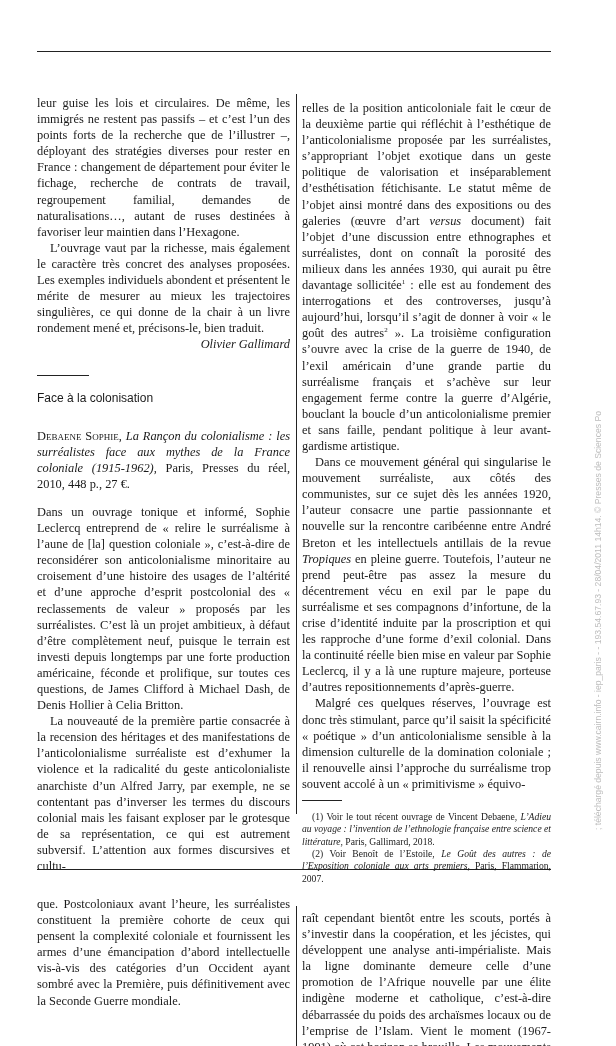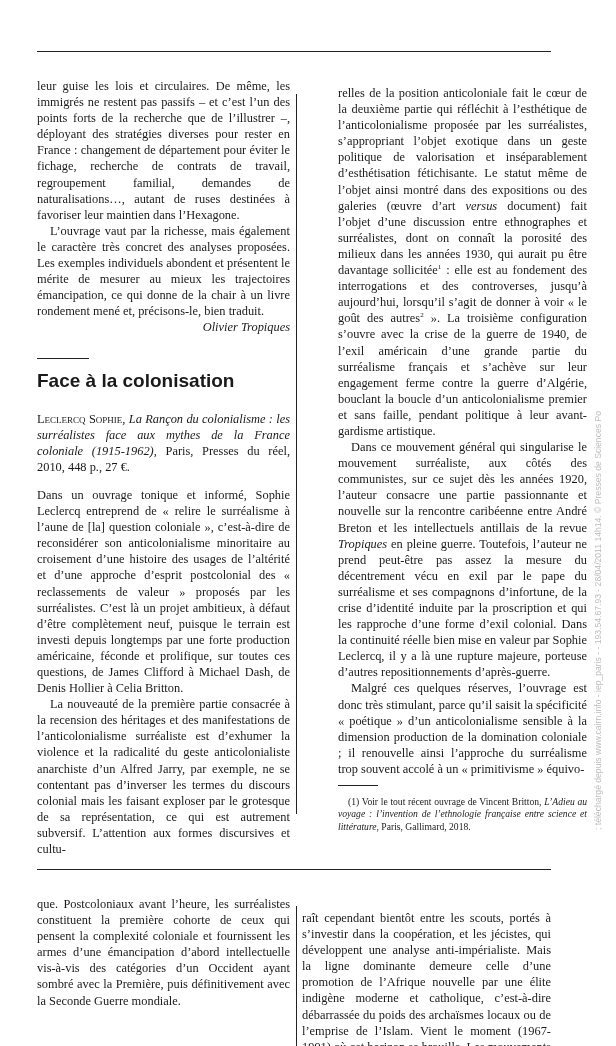--- a/index.html
+++ b/index.html
@@ -7,56 +7,57 @@
          font-family: "Liberation Serif", "DejaVu Serif", serif; color: #1a1a1a; }
   .rule { position: absolute; left: 37px; width: 514px; height: 0; border-top: 1.2px solid #222; }
   .col { position: absolute; font-size: 12.4px; line-height: 16.1px; text-align: justify; hyphens: manual; }
   .col p { margin: 0; }
   .col p.indent { text-indent: 13px; }
   .col-left { left: 37px; width: 253px; }
   .col-right { left: 302px; width: 249px; }
   .vdivider { position: absolute; left: 296px; width: 0; border-left: 1px solid #222; }
   .sig { text-align: right; font-style: italic; }
   .shortrule { width: 52px; border-top: 1.2px solid #222; margin: 0; }
-  .heading { font-family: "Liberation Sans", "DejaVu Sans", sans-serif; font-weight: bold; font-size: 19px; margin: 0; }
+  .heading { font-family: "Liberation Sans", "DejaVu Sans", sans-serif; font-weight: normal; font-size: 12px; margin: 0; }
   .biblio { text-align: justify; }
   .sc { font-variant: small-caps; }
   .ital { font-style: italic; }
   .footnotes { font-size: 9.6px; line-height: 12.3px; }
   .footnotes p { text-indent: 10px; margin: 0; }
   .watermark { position: absolute; left: 593px; top: 830px; transform-origin: 0 0; transform: rotate(-90deg);
                font-family: "Liberation Sans", "DejaVu Sans", sans-serif; font-size: 8.6px; color: #bdbdbd;
                white-space: nowrap; }
   sup { font-size: 7px; line-height: 0; }
 </style>
 </head>
 <body>
 
 <div class="rule" style="top:51px;"></div>
 
-<div class="col col-left" style="top:78px;">
+<div class="col col-left" style="top:95px;">
   <p>leur guise les lois et circulaires. De même, les immigrés ne restent pas passifs – et c’est l’un des points forts de la recherche que de l’illustrer –, déployant des stratégies diverses pour rester en France : changement de département pour éviter le fichage, recherche de contrats de travail, regroupement familial, demandes de naturalisations…, autant de ruses destinées à favoriser leur maintien dans l’Hexagone.</p>
-  <p class="indent">L’ouvrage vaut par la richesse, mais également le caractère très concret des analyses proposées. Les exemples individuels abondent et présentent le mérite de mesurer au mieux les trajectoires émancipation, ce qui donne de la chair à un livre rondement mené et, précisons-le, bien traduit.</p>
-  <p class="sig">Olivier Tropiques</p>
+  <p class="indent">L’ouvrage vaut par la richesse, mais également le caractère très concret des analyses proposées. Les exemples individuels abondent et présentent le mérite de mesurer au mieux les trajectoires singulières, ce qui donne de la chair à un livre rondement mené et, précisons-le, bien traduit.</p>
+  <p class="sig">Olivier Gallimard</p>
   <div class="shortrule" style="margin-top:22px;"></div>
   <p class="heading" style="margin-top:14px;">Face à la colonisation</p>
-  <p class="biblio" style="margin-top:22px;"><span class="sc">Leclercq Sophie</span>, <span class="ital">La Rançon du colonialisme : les surréalistes face aux mythes de la France coloniale (1915-1962)</span><span>, Paris, Presses du réel, 2010, 448 p., 27 €.</span></p>
+  <p class="biblio" style="margin-top:22px;"><span class="sc">Debaene Sophie</span>, <span class="ital">La Rançon du colonialisme : les surréalistes face aux mythes de la France coloniale (1915-1962)</span><span>, Paris, Presses du réel, 2010, 448 p., 27 €.</span></p>
   <p style="margin-top:12px;">Dans un ouvrage tonique et informé, Sophie Leclercq entreprend de « relire le surréalisme à l’aune de [la] question coloniale », c’est-à-dire de reconsidérer son anticolonialisme minoritaire au croisement d’une histoire des usages de l’altérité et d’une approche d’esprit postcolonial des « reclassements de valeur » proposés par les surréalistes. C’est là un projet ambitieux, à défaut d’être complètement neuf, puisque le terrain est investi depuis longtemps par une forte production américaine, féconde et prolifique, sur toutes ces questions, de James Clifford à Michael Dash, de Denis Hollier à Celia Britton.</p>
   <p class="indent">La nouveauté de la première partie consacrée à la recension des héritages et des manifestations de l’anticolonialisme surréaliste est d’exhumer la violence et la radicalité du geste anticolonialiste anarchiste d’un Alfred Jarry, par exemple, ne se contentant pas d’inverser les termes du discours colonial mais les faisant exploser par le grotesque de sa représentation, ce qui est autrement subversif. L’attention aux formes discursives et cultu-</p>
 </div>
 
 <div class="vdivider" style="top:94px; height:720px;"></div>
 
-<div class="col col-right" style="top:85px;margin-left:36px;">
+<div class="col col-right" style="top:100px;">
   <p><span>relles de la position anticoloniale fait le cœur de la deuxième partie qui réfléchit à l’esthétique de l’anticolonialisme proposée par les surréalistes, s’appropriant l’objet exotique dans un geste politique de valorisation et inséparablement d’esthétisation fétichisante. Le statut même de l’objet ainsi montré dans des expositions ou des galeries (œuvre d’art </span><span class="ital">versus</span><span> document) fait l’objet d’une discussion entre ethnographes et surréalistes, dont on connaît la porosité des milieux dans les années 1930, qui aurait pu être davantage sollicitée</span><sup>1</sup><span> : elle est au fondement des interrogations et des controverses, jusqu’à aujourd’hui, lorsqu’il s’agit de donner à voir « le goût des autres</span><sup>2</sup><span> ». La troisième configuration s’ouvre avec la crise de la guerre de 1940, de l’exil américain d’une grande partie du surréalisme français et s’achève sur leur engagement ferme contre la guerre d’Algérie, bouclant la boucle d’un anticolonialisme premier et sans faille, pendant politique à leur avant-gardisme artistique.</span></p>
   <p class="indent"><span>Dans ce mouvement général qui singularise le mouvement surréaliste, aux côtés des communistes, sur ce sujet dès les années 1920, l’auteur consacre une partie passionnante et nouvelle sur la rencontre caribéenne entre André Breton et les intellectuels antillais de la revue </span><span class="ital">Tropiques</span><span> en pleine guerre. Toutefois, l’auteur ne prend peut-être pas assez la mesure du décentrement vécu en exil par le pape du surréalisme et ses compagnons d’infortune, de la crise d’identité induite par la proscription et qui les rapproche d’une forme d’exil colonial. Dans la continuité réelle bien mise en valeur par Sophie Leclercq, il y a là une rupture majeure, porteuse d’autres repositionnements d’après-guerre.</span></p>
-  <p class="indent">Malgré ces quelques réserves, l’ouvrage est donc très stimulant, parce qu’il saisit la spécificité « poétique » d’un anticolonialisme sensible à la dimension production de la domination coloniale ; il renouvelle ainsi l’approche du surréalisme trop souvent accolé à un « primitivisme » équivo-</p>
+  <p class="indent">Malgré ces quelques réserves, l’ouvrage est donc très stimulant, parce qu’il saisit la spécificité « poétique » d’un anticolonialisme sensible à la dimension culturelle de la domination coloniale ; il renouvelle ainsi l’approche du surréalisme trop souvent accolé à un « primitivisme » équivo-</p>
   <div class="shortrule" style="margin-top:8px; width:40px;"></div>
   <div class="footnotes" style="margin-top:10px;">
-    <p><span>(1)</span><span> Voir le tout récent ouvrage de Vincent Britton, </span><span class="ital">L’Adieu au voyage : l’invention de l’ethnologie française entre science et littérature</span><span>, Paris, Gallimard, 2018.</span></p>
+    <p><span>(1)</span><span> Voir le tout récent ouvrage de Vincent Debaene, </span><span class="ital">L’Adieu au voyage : l’invention de l’ethnologie française entre science et littérature</span><span>, Paris, Gallimard, 2018.</span></p>
+    <p><span>(2)</span><span> Voir Benoît de l’Estoile, </span><span class="ital">Le Goût des autres : de l’Exposition coloniale aux arts premiers</span><span>, Paris, Flammarion, 2007.</span></p>
   </div>
 </div>
 
 <div class="watermark">; téléchargé depuis www.cairn.info - iep_paris - - 193.54.67.93 - 28/04/2011 14h14. © Presses de Sciences Po</div>
 
 <div class="rule" style="top:869px;"></div>
 
 <div class="col col-left" style="top:896px;">
   <p>que. Postcoloniaux avant l’heure, les surréalistes constituent la première cohorte de ceux qui pensent la complexité coloniale et fournissent les armes d’une émancipation d’abord intellectuelle vis-à-vis des catégories d’un Occident ayant sombré avec la Première, puis définitivement avec la Seconde Guerre mondiale.</p>
 

